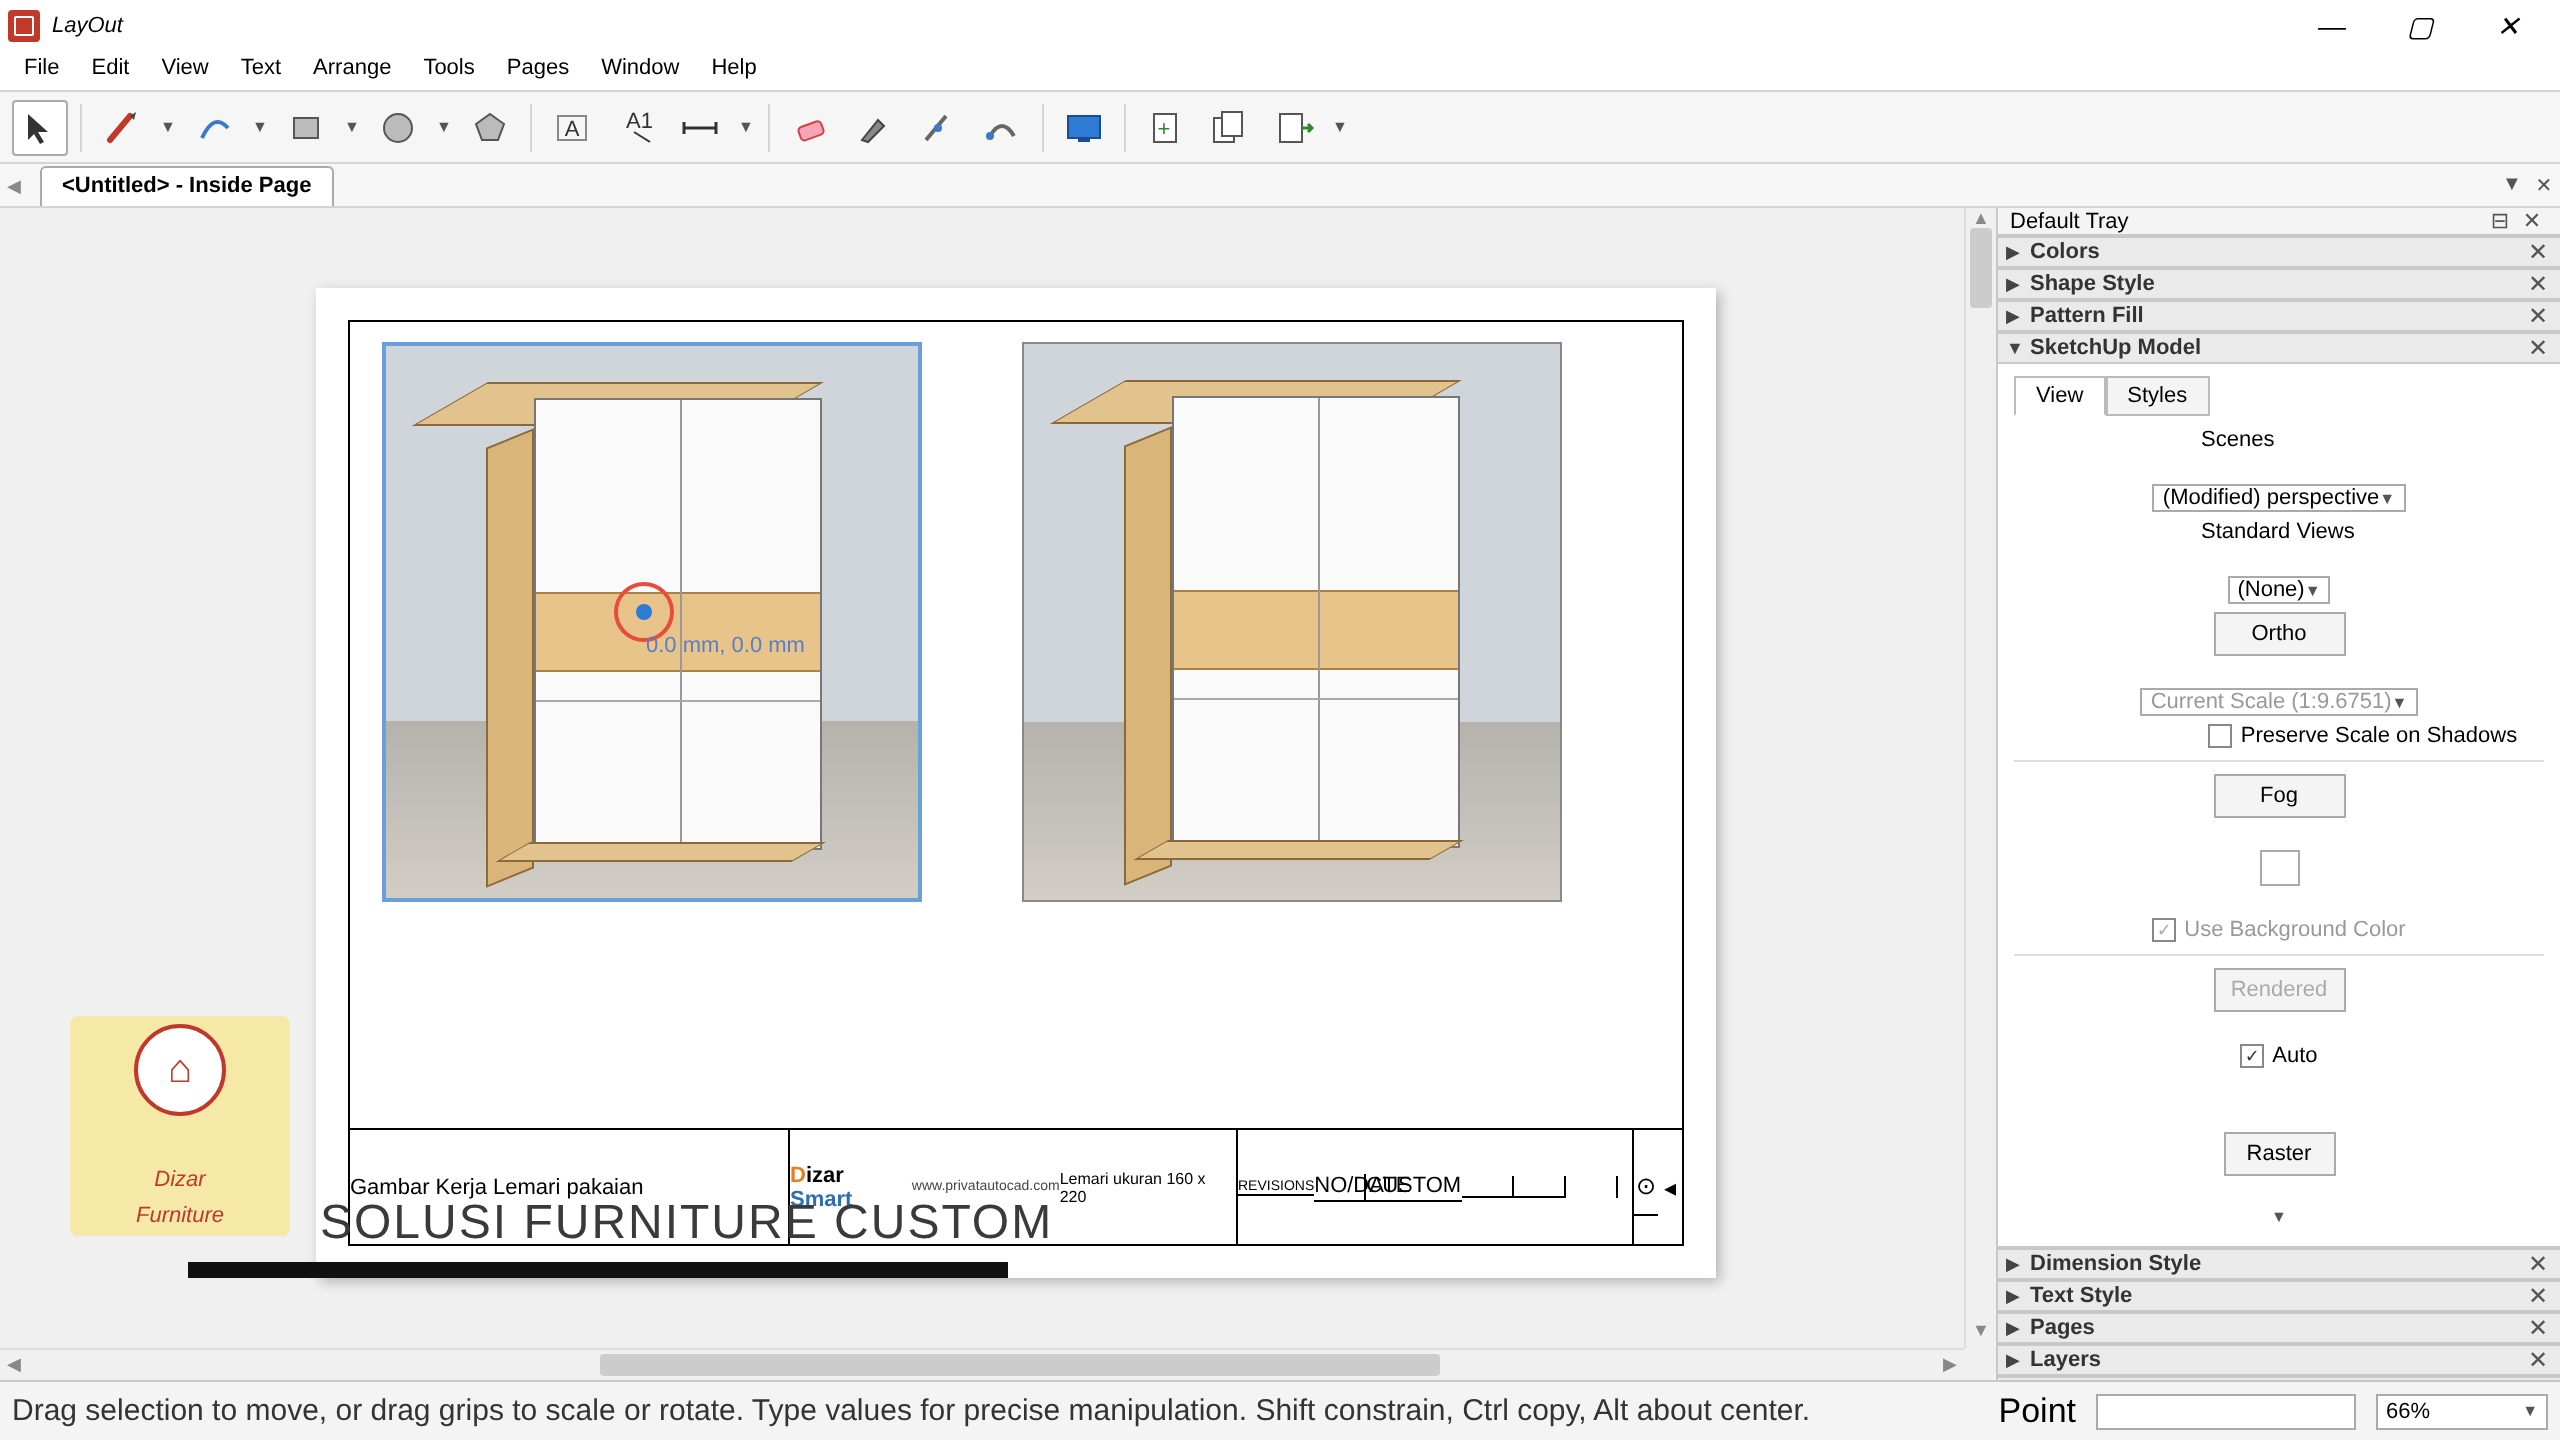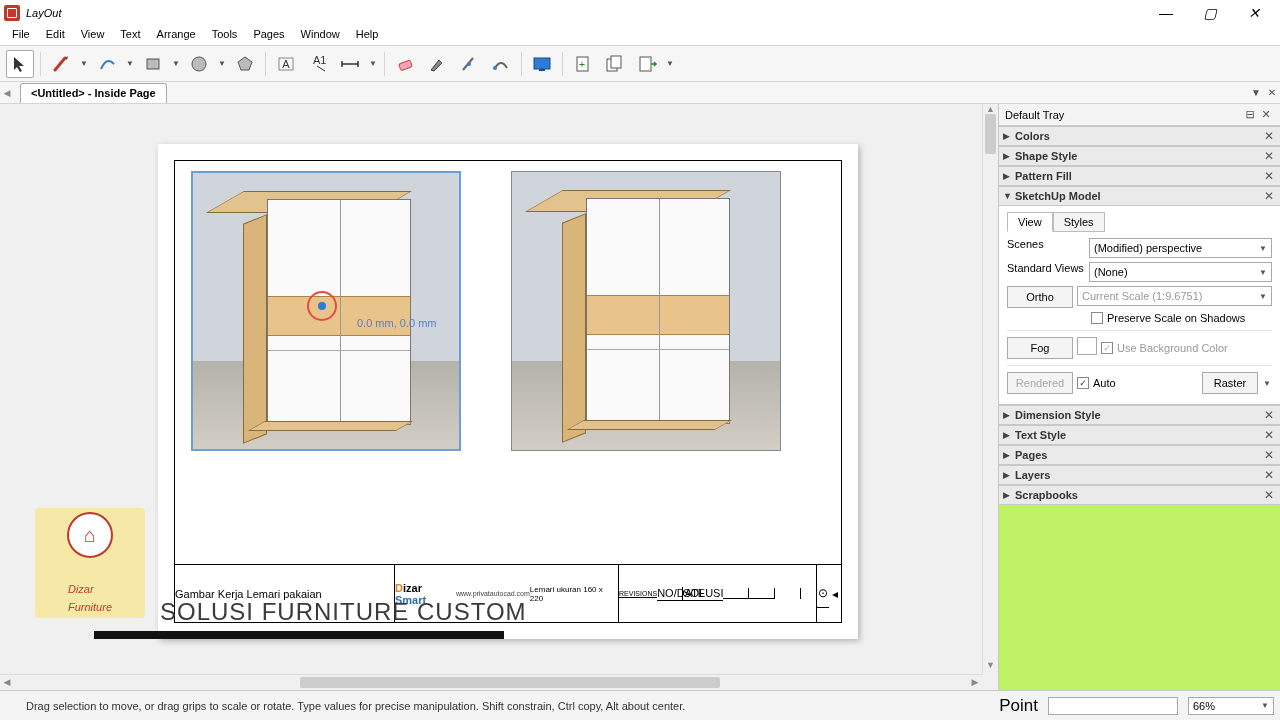--- a/index.html
+++ b/index.html
@@ -52,21 +52,21 @@
 .wardrobe { position:absolute; left:50px; top:18px; width:170px; height:236px; }
 .wardrobe .side { position:absolute; width:24px; height:220px; background:#d9b57a; border:1px solid #8a6a3a; transform:skewY(-22deg); left:0; top:28px; }
 .wardrobe .top { position:absolute; left:1px; top:0; width:168px; height:22px; background:#e2c28d; border:1px solid #8a6a3a; transform:skewX(-60deg); transform-origin:top left; }
 .wardrobe .front { position:absolute; left:24px; top:8px; width:144px; height:226px; background:#fafafa; border:1px solid #777; }
 .wardrobe .front .band { position:absolute; left:0; right:0; top:96px; height:40px; background:#e9c48a; border-top:1px solid #aa8248; border-bottom:1px solid #aa8248; }
 .wardrobe .front .vline { position:absolute; top:0; bottom:0; width:1px; background:#999; left:72px; }
 .wardrobe .front .hline { position:absolute; left:0; right:0; height:1px; background:#aaa; top:150px; }
 .wardrobe .base { position:absolute; left:22px; bottom:-4px; width:148px; height:10px; background:#e2c28d; border:1px solid #8a6a3a; transform:skewX(-60deg); transform-origin:top left; }
 .sel-circle { position:absolute; left:114px; top:118px; width:30px; height:30px; border:2px solid #e74c3c; border-radius:50%; }
 .sel-dot { position:absolute; left:125px; top:129px; width:8px; height:8px; background:#2e7bd6; border-radius:50%; }
-.sel-label { position:absolute; left:164px; top:144px; color:#5a7ec7; font-size:11px; }
+.sel-label { position:absolute; left:130px; top:144px; color:#5a7ec7; font-size:11px; }
 
 
 .titleblock { position:absolute; left:0; right:0; bottom:0; height:58px; border-top:1px solid #000; display:flex; }
 .tb-cell { border-right:1px solid #000; display:flex; justify-content:flex-start; align-items:center; font-size:9px; }
 .tb-cell.c1 { width:220px; }
 .tb-cell.c2 { width:224px; }
 .tb-cell.c3 { flex:1; padding:0; }
 .tb-cell.c4 { width:24px; border-right:none; }
 .tb-rev-head { display:flex; height:14px; border-bottom:1px solid #000; font-size:7px; }
 .tb-rev-head div:nth-child(1){ width:26px; border-right:1px solid #000; text-align:center;}
@@ -75,56 +75,56 @@
 .tb-rev-row div:nth-child(1){ width:26px; border-right:1px solid #000;}
 .tb-rev-row div:nth-child(2){ flex:1;}
 .tb-logo { font-weight:bold; font-size:11px; }
 .tb-logo .d { color:#e67e22; } .tb-logo .s { color:#2c6fb3; }
 .tb-sub { font-size:7px; color:#444; }
 .tb-arrow { width:24px; height:29px; display:flex; align-items:center; justify-content:center; font-size:12px; }
 
 
 .overlay-logo { position:absolute; left:35px; top:404px; width:110px; height:110px; background:#f6e9a8; border-radius:4px; display:flex; flex-direction:column; align-items:center; justify-content:center; z-index:5;}
 .overlay-logo .house { width:46px; height:46px; border:2px solid #c0392b; border-radius:50%; display:flex; align-items:center; justify-content:center; color:#c0392b; font-size:20px; background:#fff;}
-.overlay-logo .name { font-family:cursive; color:#c0392b; font-size:18px; font-style:italic; line-height:1; margin-top:20px; }
+.overlay-logo .name { font-family:cursive; color:#c0392b; font-size:18px; font-style:italic; line-height:1; margin-top:20px; text-align:center;}
 .overlay-text1 { position:absolute; left:160px; top:494px; font-size:24px; font-weight:500; letter-spacing:1px; color:#3a3a3a; z-index:5; font-family:"Arial Narrow",sans-serif;}
 .overlay-bar { position:absolute; left:94px; top:527px; width:410px; height:8px; background:#111; z-index:5;}
 .overlay-text2 { position:absolute; left:150px; top:538px; font-size:22px; font-weight:600; letter-spacing:1px; color:#d84b2a; z-index:5; font-family:"Arial Narrow",sans-serif;}
 
 
 .tray { width:282px; background:#bef264; border-left:1px solid #c8c8c8; display:flex; flex-direction:column; }
 .tray-title { height:22px; background:#f4f4f4; border-bottom:1px solid #c8c8c8; display:flex; align-items:center; padding:0 6px; font-weight:normal;}
 .tray-title .spacer{flex:1;}
 .tray-title .ctrl{ width:16px; text-align:center; color:#555; font-size:11px;}
 .panel-head { height:20px; background:#eaeaea; border:1px solid #c8c8c8; border-left:none; border-right:none; display:flex; align-items:center; padding:0 4px; cursor:default;}
 .panel-head .arrow{ width:12px; font-size:9px; color:#444;}
 .panel-head .label{ flex:1; font-weight:bold; color:#333;}
 .panel-head .close{ width:14px; text-align:center; font-size:12px; color:#555;}
 .panel-body { background:#fff; border-bottom:1px solid #c8c8c8; padding:6px 8px; }
 
 .su-tabs { display:flex; gap:0; margin-bottom:6px;}
 .su-tab { padding:3px 10px; border:1px solid #bbb; background:#f4f4f4; font-size:11px;}
 .su-tab.active { background:#fff; border-bottom-color:#fff; position:relative; z-index:1;}
-.su-row { display:flex; margin:4px 0; gap:4px;}
+.su-row { display:flex; align-items:center; margin:4px 0; gap:16px;flex-direction:column;}
 .su-row label { width:78px; font-size:11px; }
 .su-select { flex:1; height:20px; border:1px solid #aaa; padding:0 4px; background:#fff; display:flex; align-items:center; justify-content:space-between;}
 .su-select .arr{font-size:8px;color:#555;}
 .su-btn { width:66px; height:22px; border:1px solid #aaa; background:#f4f4f4; text-align:center; line-height:20px;}
 .su-spin { display:flex; align-items:center; border:1px solid #aaa; height:20px; background:#fff;}
 .su-spin input{ border:none; width:52px; padding:0 4px; font-size:11px; height:18px;}
 .su-spin .spinbtns{ width:14px; display:flex; flex-direction:column;}
 .su-spin .spinbtns div{ height:9px; font-size:6px; text-align:center; background:#eee; border-left:1px solid #aaa;}
 .su-check { display:flex; align-items:center; gap:4px;}
 .su-check .box{ width:12px; height:12px; border:1px solid #888; background:#fff; font-size:9px; line-height:10px; text-align:center; color:#333;}
 .su-color { width:20px; height:18px; border:1px solid #aaa; background:#fff;}
 .su-sep { height:1px; background:#ddd; margin:6px 0;}
 
 
 .statusbar { position:absolute; left:0; right:0; bottom:0; height:30px; background:#f4f4f4; border-top:1px solid #c8c8c8; display:flex; align-items:center; padding:0 6px; gap:10px;}
-.statusbar .hint{ flex:1; font-size:11px; color:#333;margin-left:20px;}
+.statusbar .hint{ flex:1; font-size:15px; color:#333;}
 .statusbar .field-label{ font-size:17px;}
 .statusbar .field{ width:130px; height:18px; border:1px solid #aaa; background:#fff;}
 .statusbar .zoom{ width:86px; height:18px; border:1px solid #aaa; background:#fff; display:flex; align-items:center; padding:0 4px; justify-content:space-between;}
 .statusbar .zoom .arr{font-size:8px;color:#555;}
 
 svg { display:block; }
 </style>
 </head>
 <body>
 
@@ -310,21 +310,21 @@
           <div class="tb-cell c2">
             <div class="tb-logo"><span class="d">D</span>izar <span class="s">Smart</span></div>
             <div class="tb-sub">www.privatautocad.com</div>
             <div style="height:1px;align-self:stretch;background:#000;margin:3px 0;"></div>
             <div style="font-size:8px;">Lemari ukuran 160 x 220</div>
           </div>
           <div class="tb-cell c3">
             <div style="text-align:center;font-size:7px;border-bottom:1px solid #000;">REVISIONS</div>
             <div class="tb-rev-head">
                 <div>NO/DATE</div>
-                <div>SOLUSI</div>
+                <div>CUSTOM</div>
               </div>
             <div class="tb-rev-row">
                 <div></div>
                 <div></div>
               </div>
             <div class="tb-rev-row">
                 <div></div>
                 <div></div>
               </div>
             <div class="tb-rev-row" style="border-bottom:none;">

